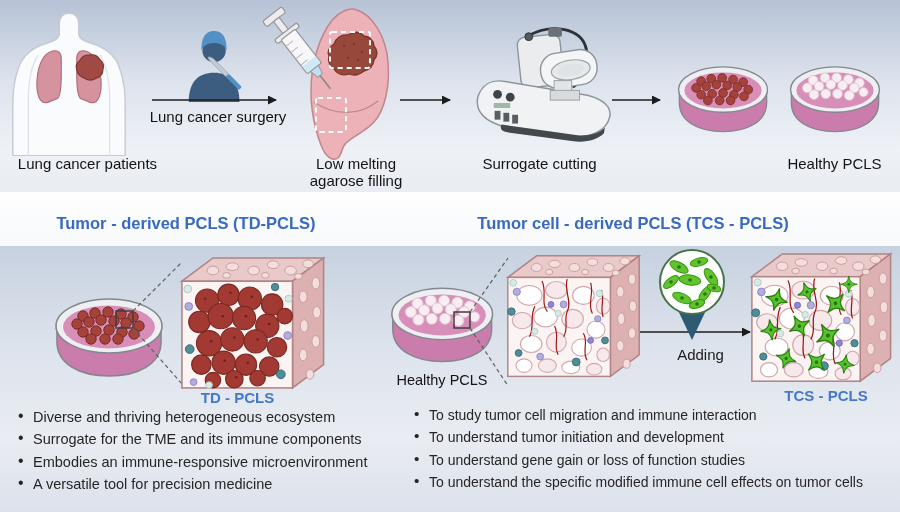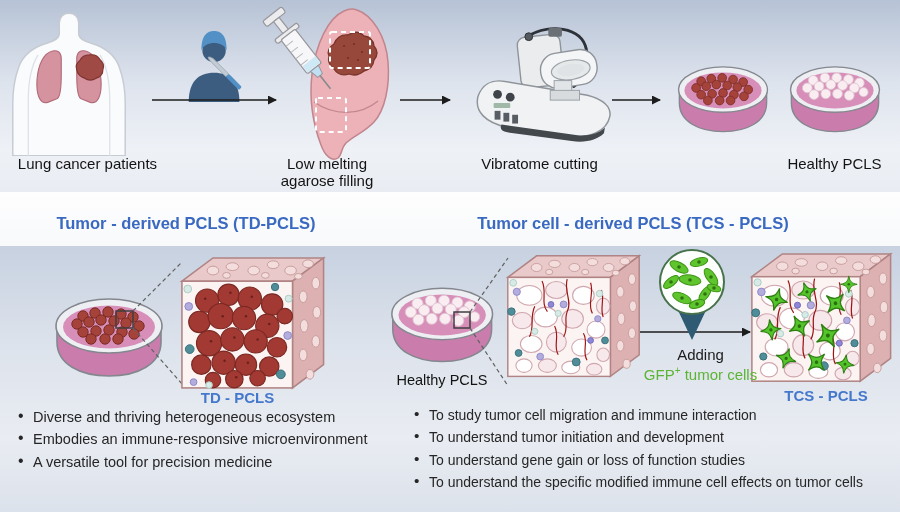--- a/index.html
+++ b/index.html
@@ -305,20 +305,21 @@
       <path d="M24,25 C24,9 30,5 37,5 C44,5 50,9 50,25 C46,15 28,15 24,25 Z" fill="#5290c6"></path>
       <path d="M11,78 C11,57 21,48 37,48 C53,48 63,57 63,78 Z" fill="#3c5d80"></path>
       <g transform="translate(52,52) rotate(-45)">
         <path d="M-2,-2 L2,-2 L2,-22 C2,-27 0,-29 -1,-29 C-2,-27 -2,-24 -2,-19 Z" fill="#c3ccd4" stroke="#9aa5b0" stroke-width="0.8"></path>
         <rect x="-2.2" y="-2" width="4.4" height="19" rx="1.5" fill="#5290c6"></rect>
       </g>
     </svg>
     <svg class="abs" style="left:150px;top:92px" width="136" height="16">
       <line x1="2" y1="8" x2="126" y2="8" stroke="#1c1c1c" stroke-width="1.6" marker-end="url(#ah)"></line>
     </svg>
+    <div class="abs cap" style="left:142px;top:108px;width:152px">Lung cancer surgery</div>
 
     <svg class="abs" style="left:256px;top:6px" width="140" height="160" viewBox="0 0 140 160">
       <path d="M88,5 C72,12 60,38 56,68 C53,94 57,118 65,139 C69,150 76,156 82,152 C86,149 85,142 90,137 C97,130 109,126 118,116 C129,104 134,80 132,56 C130,30 116,9 101,4 C96,2 92,3 88,5 Z" fill="#ecb2b8" stroke="#c2858d" stroke-width="1.5"></path>
       <path d="M58,96 C78,110 104,110 122,95" fill="none" stroke="#c2858d" stroke-width="1.2"></path>
       <path d="M78,38 q4,-10 14,-9 q9,-6 16,1 q9,1 10,10 q6,7 0,14 q-1,9 -10,11 q-7,6 -15,3 q-10,3 -15,-5 q-7,-5 -5,-13 q-3,-7 5,-12 Z" fill="#98483a" stroke="#7a3429" stroke-width="1.3"></path>
       <g fill="#6f2c22">
           <circle cx="88" cy="40" r="1"></circle>
           <circle cx="98" cy="38" r="1"></circle>
           <circle cx="106" cy="46" r="1"></circle>
           <circle cx="92" cy="52" r="1"></circle>
@@ -335,21 +336,21 @@
             <line x1="-9" y1="34" x2="0" y2="34"></line>
             <line x1="-9" y1="42" x2="0" y2="42"></line>
             <line x1="-9" y1="50" x2="0" y2="50"></line>
             <line x1="-9" y1="58" x2="0" y2="58"></line>
           </g>
         <rect x="-8" y="60" width="16" height="8" fill="#cfe8f6"></rect>
         <path d="M-5,69 L5,69 L3,78 L-3,78 Z" fill="#bfe0f2" stroke="#97979b" stroke-width="1"></path>
         <line x1="0" y1="78" x2="0" y2="95" stroke="#8a8a8e" stroke-width="1.6"></line>
       </g>
     </svg>
-    <div class="abs cap" style="left:259px;top:155px;width:136px">
+    <div class="abs cap" style="left:288px;top:155px;width:136px">
       <div>Low melting</div>
       <div>agarose filling</div>
     </div>
 
     <svg class="abs" style="left:398px;top:92px" width="62" height="16">
       <line x1="2" y1="8" x2="52" y2="8" stroke="#1c1c1c" stroke-width="1.6" marker-end="url(#ah)"></line>
     </svg>
 
     <svg class="abs" style="left:464px;top:24px" width="152" height="122" viewBox="0 0 155 125">
       <rect x="56" y="12" width="44" height="52" rx="8" transform="rotate(-6 78 38)" fill="#eaeced" stroke="#8e9499" stroke-width="1.4"></rect>
@@ -363,21 +364,21 @@
       <ellipse cx="109" cy="47" rx="14" ry="6" transform="rotate(-9 109 47)" fill="#dfe3e5"></ellipse>
       <rect x="92" y="58" width="18" height="14" fill="#e2e5e7" stroke="#9ba1a6" stroke-width="1"></rect>
       <rect x="88" y="68" width="30" height="10" fill="#d7dbde" stroke="#9ba1a6" stroke-width="1"></rect>
       <circle cx="34" cy="72" r="4.5" fill="#3e444a"></circle>
         <circle cx="47" cy="75" r="4.5" fill="#3e444a"></circle>
       <rect x="30" y="81" width="17" height="5" rx="1" fill="#9fb8a8"></rect>
       <rect x="31" y="89" width="6" height="9" fill="#575d63"></rect>
         <rect x="40" y="91" width="6" height="9" fill="#575d63"></rect>
         <rect x="49" y="93" width="6" height="9" fill="#575d63"></rect>
     </svg>
-    <div class="abs cap" style="left:462px;top:155px;width:155px">Vibratome cutting</div>
+    <div class="abs cap" style="left:462px;top:155px;width:155px">Surrogate cutting</div>
 
     <svg class="abs" style="left:610px;top:92px" width="60" height="16">
       <line x1="2" y1="8" x2="50" y2="8" stroke="#1c1c1c" stroke-width="1.6" marker-end="url(#ah)"></line>
     </svg>
 
     <svg class="abs" style="left:676px;top:56px" width="94" height="84" viewBox="0 0 112 100">
       <use href="#dish"></use>
         <use href="#slices-t"></use>
     </svg>
 
@@ -402,20 +403,21 @@
       <rect x="96" y="55" width="17" height="17" fill="none" stroke="#3f3f3f" stroke-width="1.5"></rect>
       <line x1="113" y1="55" x2="162" y2="6" stroke="#606060" stroke-width="1.2" stroke-dasharray="4,3"></line>
       <line x1="113" y1="72" x2="162" y2="128" stroke="#606060" stroke-width="1.2" stroke-dasharray="4,3"></line>
       <g>
           <use href="#cube-td" transform="translate(160,0) scale(0.97)"></use>
         </g>
     </svg>
     <div class="abs slice-label" style="left:150px;top:143px;width:175px">TD - PCLS</div>
     <ul class="abs bullets bullets-left" style="left:16px;top:160px;width:352px">
       <li>Diverse and thriving heterogeneous ecosystem</li>
+      <li>Surrogate for the TME and its immune components</li>
       <li>Embodies an immune-responsive microenvironment</li>
       <li>A versatile tool for precision medicine</li>
     </ul>
   </div>
 
   <div class="abs panel panel-right">
     <svg class="abs" style="left:4px;top:2px" width="514" height="152" viewBox="0 0 514 152">
       <g>
           <use href="#dish" transform="translate(7,28) scale(0.95)"></use>
           <use href="#slices-h" transform="translate(7,28) scale(0.95)"></use>
@@ -430,21 +432,20 @@
       <g>
           <use href="#gfp-funnel" transform="translate(310,34)"></use>
         </g>
       <g>
           <use href="#cube-tcs" transform="translate(368,4) scale(0.95)"></use>
         </g>
     </svg>
     <div class="abs cap" style="left:2px;top:126px;width:124px;font-size:14.5px">Healthy PCLS</div>
     <div class="abs adding-box" style="left:240px;top:101px;width:165px">
       <div>Adding</div>
-      <div class="gfp-line"><span>GFP</span><sup>+</sup><span> tumor cells</span></div>
     </div>
     <div class="abs slice-label" style="left:378px;top:141px;width:140px">TCS - PCLS</div>
     <ul class="abs bullets bullets-right" style="left:34px;top:158px;width:486px">
       <li>To study tumor cell migration and immune interaction</li>
       <li>To understand  tumor initiation and development</li>
       <li>To understand gene gain or loss of function studies</li>
       <li>To understand the specific  modified immune cell effects on tumor cells</li>
     </ul>
   </div>
 </div>

